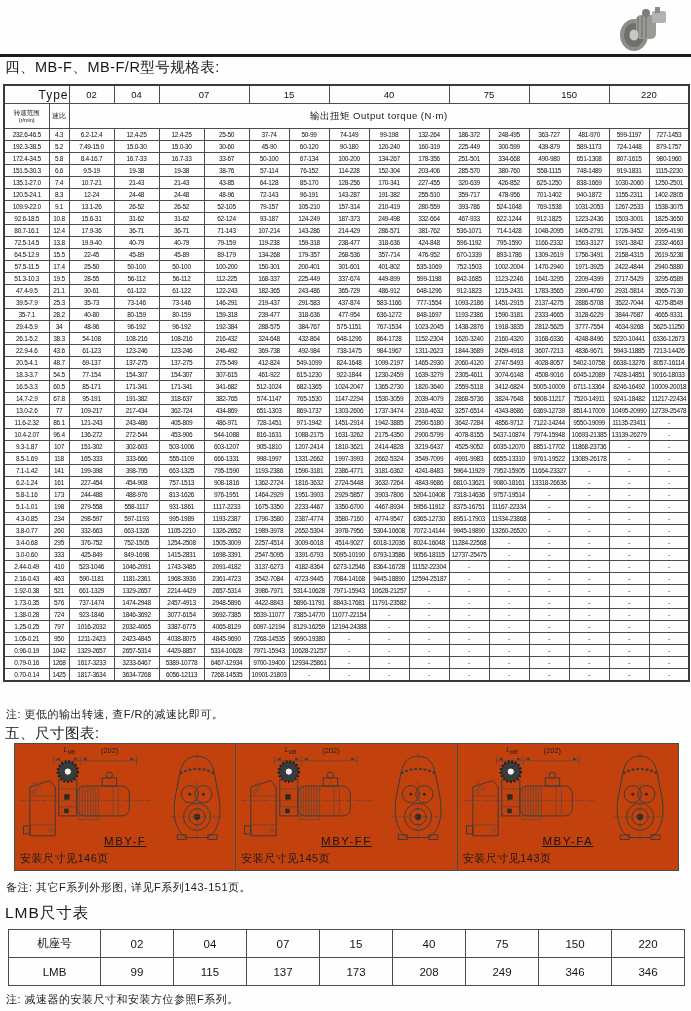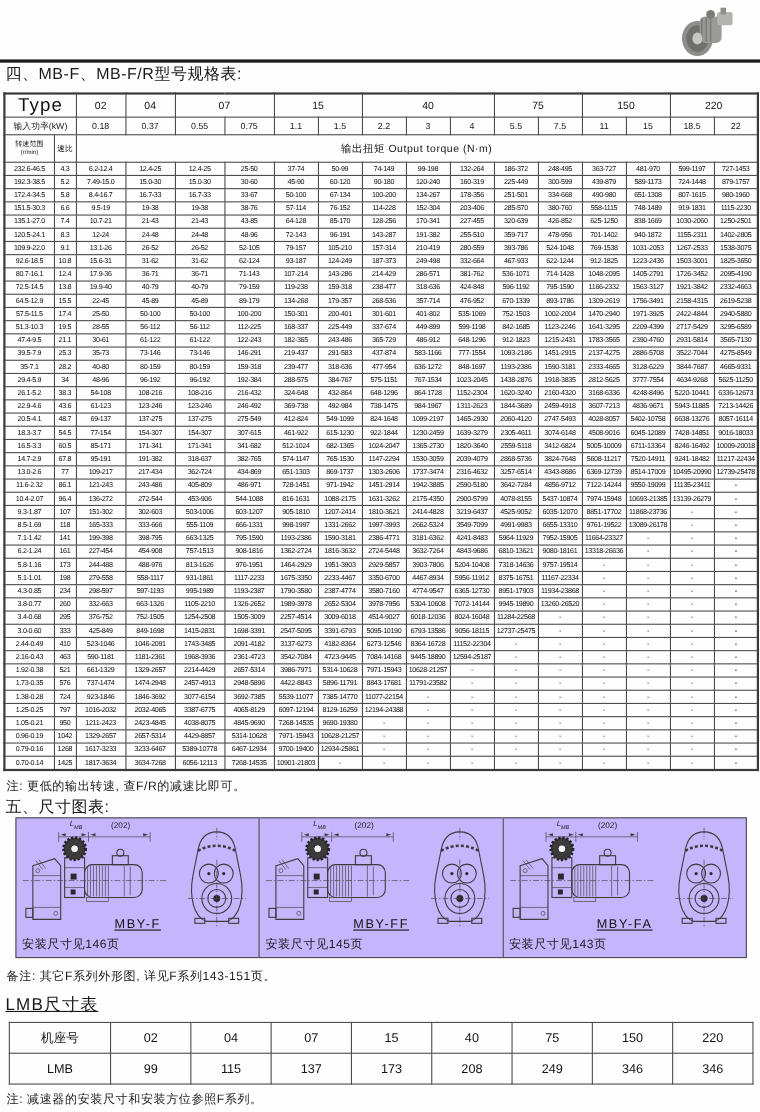--- a/index.html
+++ b/index.html
@@ -3,41 +3,41 @@
 <meta charset="utf-8">
 <style>
   html,body{margin:0;padding:0;}
   body{width:691px;height:1011px;background:#ffffff;font-family:"Liberation Sans",sans-serif;color:#161616;position:relative;overflow:hidden;}
   .page{position:absolute;inset:0;background:#fefefe;}
   .toprule{position:absolute;left:0;top:54px;width:691px;height:3px;background:#1c1c1c;}
   .photo{position:absolute;left:608px;top:3px;width:64px;height:50px;}
   .sec-title{position:absolute;left:5px;margin:0;font-weight:500;font-size:14.5px;letter-spacing:0.5px;color:#181818;white-space:nowrap;}
   #sec4-title{top:58px;}
   #sec5-title{top:724px;}
-  #lmb-title{top:903px;font-size:15.5px;letter-spacing:1px;text-decoration:underline;}
+  #lmb-title{top:903px;font-size:15.5px;letter-spacing:1px;}
   .note{position:absolute;left:6px;font-size:11px;color:#1b1b1b;white-space:nowrap;letter-spacing:0.5px;text-align:center;}
   #main-note{top:707px;}
   #diagram-note{top:880px;}
   #lmb-note{top:992px;}
   table{border-collapse:collapse;table-layout:fixed;}
   
   .spec{position:absolute;left:3px;top:84px;width:685px;}
   .spec th,.spec td{border:1px solid #4c4c4c;padding:0;text-align:center;overflow:hidden;white-space:nowrap;font-weight:400;}
   .spec{border:2px solid #3a3a3a;}
   .h1 th{height:17px;font-size:9.5px;color:#111;}
-  .h1 th.type{font-size:17px;letter-spacing:1px;}
+  .h1 th.type{font-size:12px;letter-spacing:1px;text-align:right;}
   .h2 th{height:15px;font-size:8px;}
   .h3 th{height:24px;font-size:9px;}
   .h3 .speedhead{font-size:6.5px;line-height:1.15;}
   .h3 .speedhead .unit{font-size:5.5px;}
   .h3 .ratiohead{font-size:7px;}
   .h3 .torquehead{font-size:9.5px;letter-spacing:0.5px;}
   .spec tbody td{height:11px;line-height:11px;font-size:6.5px;letter-spacing:-0.3px;color:#0e0e0e;}
   
-  .diagrams{position:absolute;left:14px;top:743px;width:663px;height:126px;border:1.5px solid #4c4c4c;display:flex;background:#c4b5fd;}
+  .diagrams{position:absolute;left:14px;top:743px;width:663px;height:126px;border:1.5px solid #4c4c4c;display:flex;background:#c2410c;}
   .panel{flex:1 1 0;position:relative;border-right:1.5px solid #4c4c4c;}
   .panel:last-child{border-right:none;}
   .drawing{position:absolute;left:2px;top:5px;width:97%;height:94px;}
   .dim-label{position:absolute;top:2px;font-size:7px;font-style:italic;color:#222;}
   .dim-label sub{font-size:5px;}
   .dim-l{left:22%;}
   .dim-r{left:39%;font-style:normal;font-size:7.5px;}
   .caption{position:absolute;left:0;right:0;bottom:23px;text-align:center;font-size:11.5px;letter-spacing:1.5px;color:#151515;text-decoration:underline;}
   .pnote{position:absolute;left:5px;bottom:4px;font-size:11px;color:#1b1b1b;letter-spacing:0.5px;}
   
@@ -138,38 +138,20 @@
         <th colspan="2" class="type">Type</th>
         <th>02</th>
         <th>04</th>
         <th colspan="2">07</th>
         <th colspan="2">15</th>
         <th colspan="3">40</th>
         <th colspan="2">75</th>
         <th colspan="2">150</th>
         <th colspan="2">220</th>
       </tr>
-      <tr class="h2">
-        <th colspan="2">输入功率(kW)</th>
-        <th>0.18</th>
-        <th>0.37</th>
-        <th>0.55</th>
-        <th>0.75</th>
-        <th>1.1</th>
-        <th>1.5</th>
-        <th>2.2</th>
-        <th>3</th>
-        <th>4</th>
-        <th>5.5</th>
-        <th>7.5</th>
-        <th>11</th>
-        <th>15</th>
-        <th>18.5</th>
-        <th>22</th>
-      </tr>
       <tr class="h3">
         <th class="speedhead">
           <div>转速范围</div>
           <div class="unit">(r/min)</div>
         </th>
         <th class="ratiohead">速比</th>
         <th colspan="15" class="torquehead">输出扭矩 Output torque (N·m)</th>
       </tr>
     </thead>
     <tbody>

